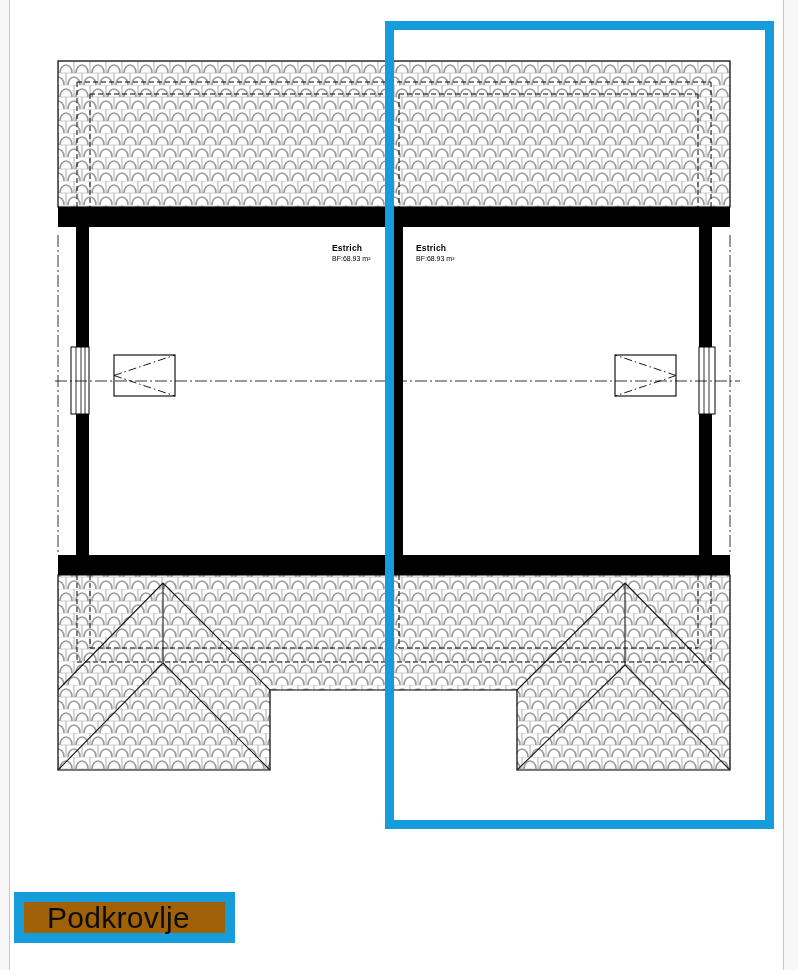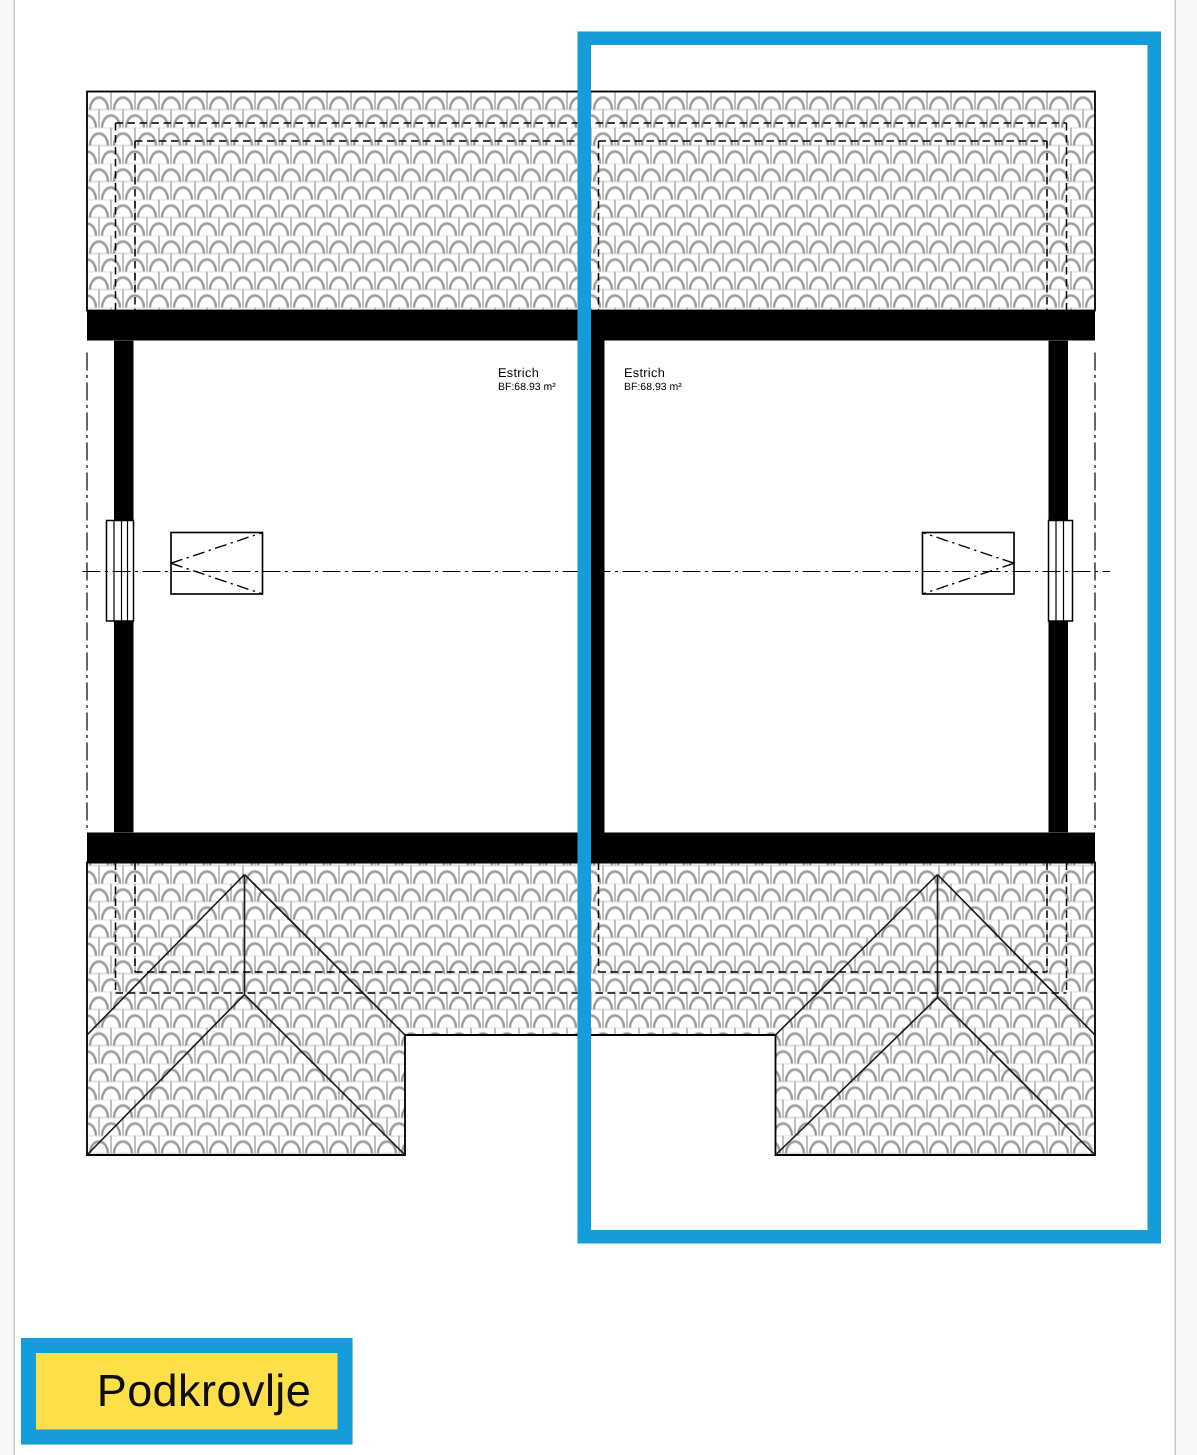--- a/index.html
+++ b/index.html
@@ -11,36 +11,35 @@
   .page-surface{
     position:absolute;top:0;bottom:0;left:9px;width:773px;
     background:#ffffff;
     border-left:1px solid #c6c6c6;
     border-right:1px solid #c6c6c6;
   }
   .plan-svg{position:absolute;left:0;top:0;}
   .room-label{
     position:absolute;color:#000;line-height:1.15;
   }
-  .room-label .room-name{font-size:8.5px;font-weight:normal;letter-spacing:.2px;}
+  .room-label .room-name{font-size:8.5px;font-weight:bold;letter-spacing:.2px;}
   .room-label .room-area{font-size:7px;margin-top:1px;}
   .room-label-left{left:332px;top:244px;}
   .room-label-right{left:416px;top:244px;}
   .selection-rect{
     position:absolute;left:385px;top:21px;width:389px;height:808px;
     border:9px solid var(--accent);
     box-sizing:border-box;
     background:transparent;
   }
   .floor-label-box{
-    position:absolute;left:14px;top:892px;width:221px;height:71px;
+    position:absolute;left:14px;top:892px;width:221px;height:51px;
     box-sizing:border-box;border:10px solid var(--accent);
-    background:#fde047;display:flex;align-items:center;
+    background:#a16207;display:flex;align-items:center;
     padding-left:23px;
-    justify-content:center;
   }
   .floor-label-text{
     font-size:30px;color:#0d0d0d;letter-spacing:.3px;
   }
 </style>
 </head>
 <body>
 
 <div class="page-surface"></div>
 

